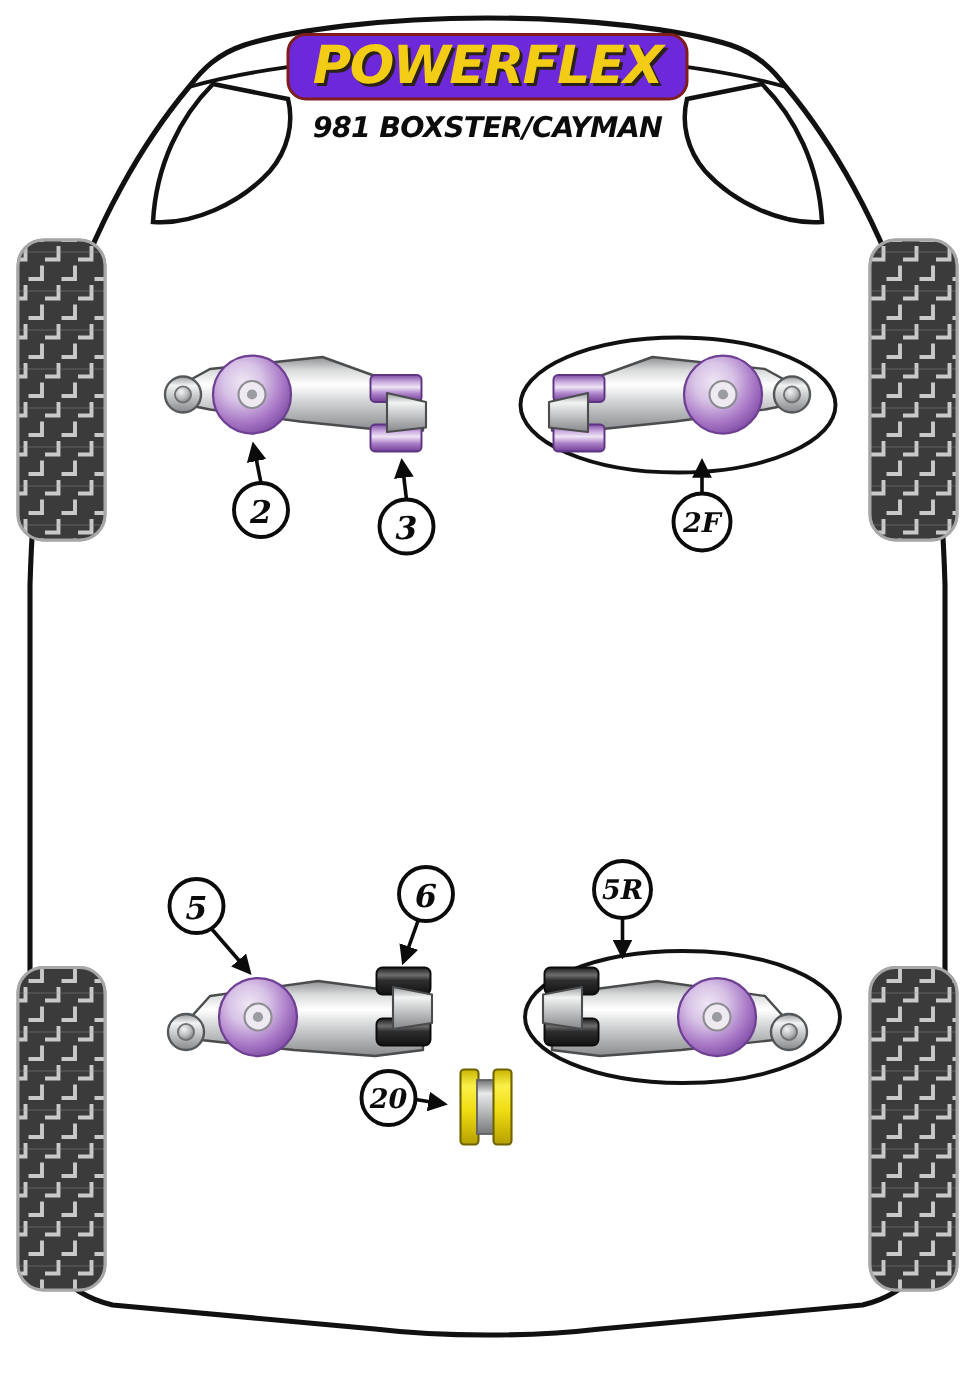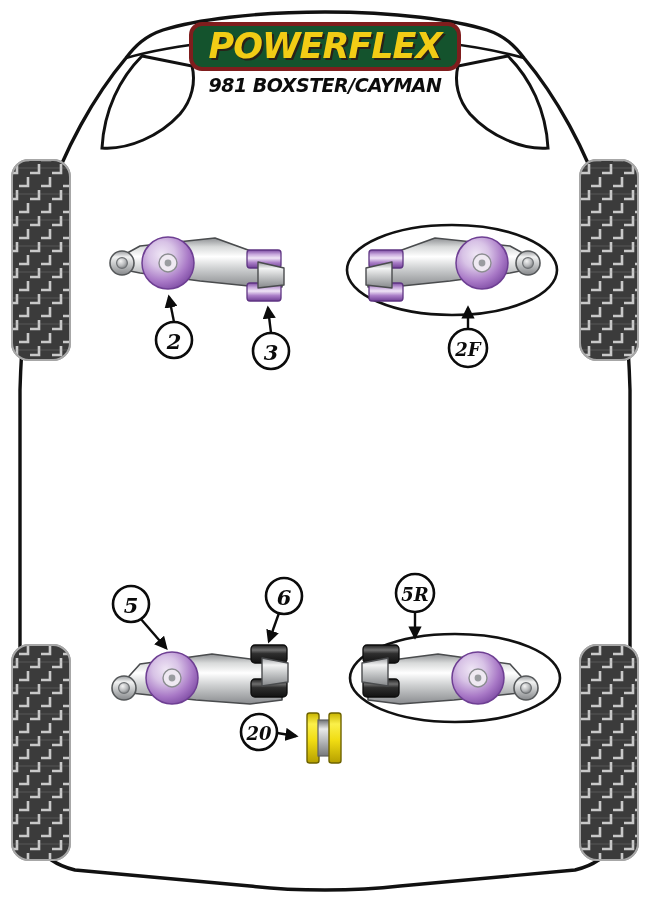--- a/index.html
+++ b/index.html
@@ -1,21 +1,21 @@
 <!DOCTYPE html>
 <html><head>
 <meta charset="utf-8">
 <style>
   html,body{margin:0;padding:0;background:#ffffff;}
   body{width:650px;height:919px;overflow:hidden;
        font-family:"Liberation Sans", sans-serif;}
   #stage{position:relative;width:650px;height:919px;background:#fff;}
   svg.layer{position:absolute;left:0;top:0;width:650px;height:919px;}
   .brandwrap{position:absolute;left:0;top:22px;width:650px;text-align:center;}
-  .brandplate{display:inline-block;background:#14532d;border:4px solid #7f1d1d;
+  .brandplate{display:inline-block;background:#6d28d9;border:2px solid #7f1d1d;
     border-radius:13px;padding:2px 16px 3px 16px;}
   .brandtext{font-family:"DejaVu Sans", sans-serif;font-weight:bold;font-style:italic;
     font-size:35px;line-height:36px;color:#f2cc15;letter-spacing:-1px;
     text-shadow:2px 2px 0 #2a2118;}
   .subtitle{position:absolute;left:0;top:74px;width:650px;text-align:center;
     font-family:"DejaVu Sans", sans-serif;font-weight:bold;font-style:italic;
     font-size:19px;letter-spacing:-0.5px;color:#0c0c0c;}
   .calloutlabel{font-family:"DejaVu Serif", serif;font-weight:bold;font-style:italic;
     font-size:21px;fill:#0b0b0b;text-anchor:middle;dominant-baseline:central;}
   .calloutlabel.sm{font-size:18px;}

